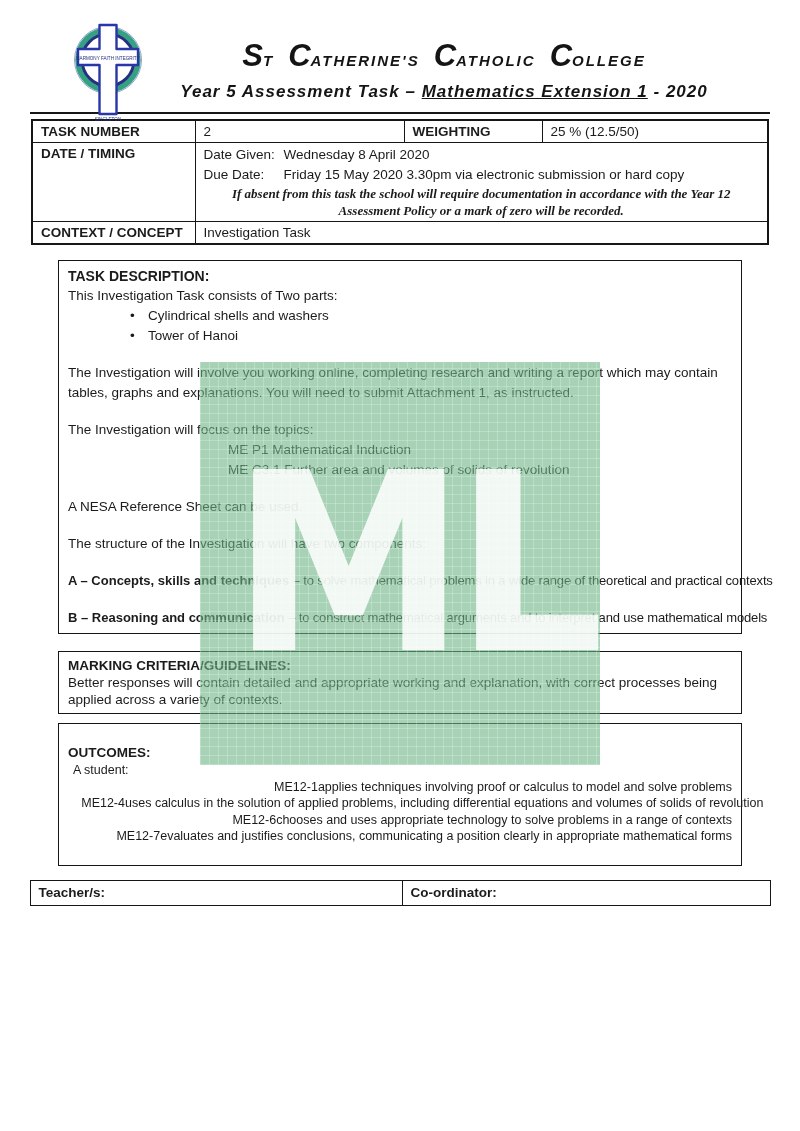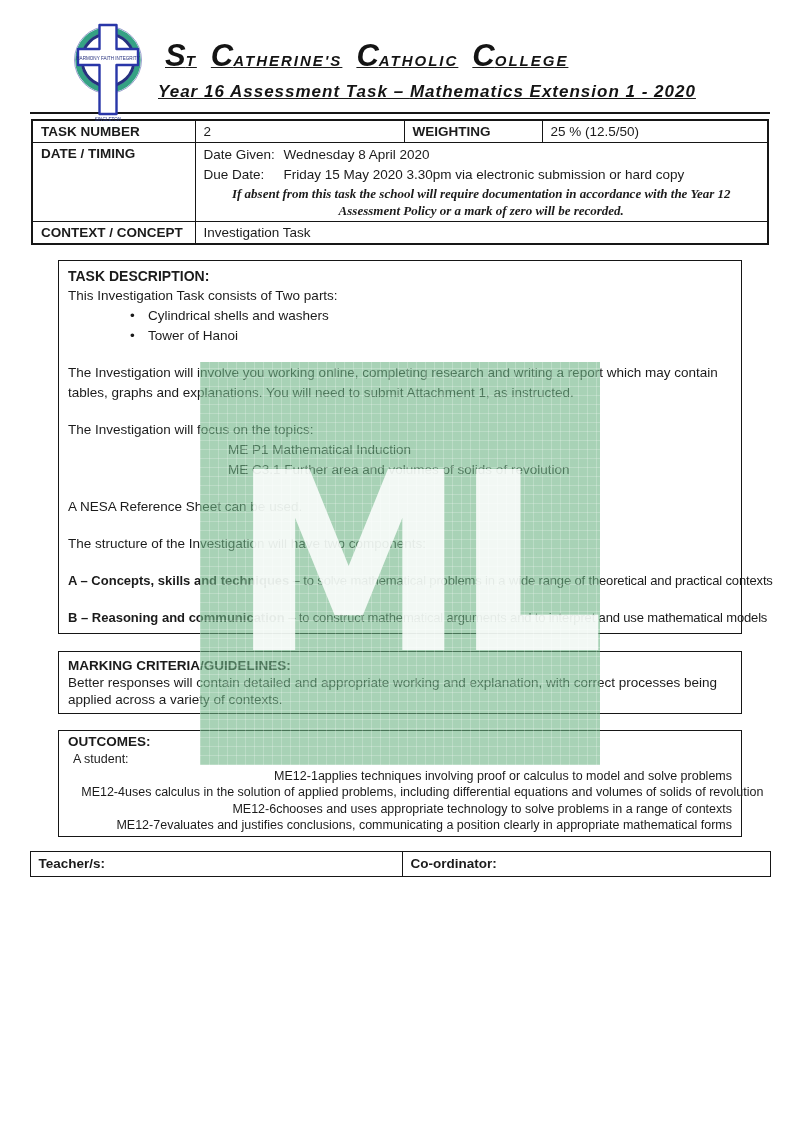--- a/index.html
+++ b/index.html
@@ -6,21 +6,21 @@
   html,body { margin:0; padding:0; background:#e8e8e8; }
   .page {
     position:relative; width:800px; height:1131px; margin:0 auto;
     background:#ffffff; overflow:hidden;
     font-family:"Liberation Sans", sans-serif; color:#1b1b1b;
   }
 
   
   .header { display:flex; align-items:flex-start; padding:22px 30px 0 30px; height:106px; }
   .logo-wrap { flex:0 0 auto; width:100px; height:100px; margin-left:28px; }
-  .titles { flex:1 1 auto; text-align:left; padding-top:16px; padding-right:40px;text-decoration:underline; }
+  .titles { flex:1 1 auto; text-align:center; padding-top:16px; padding-right:40px; }
   .college { font-weight:bold; font-style:italic; font-size:15px; letter-spacing:2px; white-space:nowrap; color:#141414; }
   .college .word { margin:0 7px; }
   .college .big { font-size:31px; letter-spacing:0; }
   .subtitle { margin-top:8px; font-weight:bold; font-style:italic; font-size:17px; letter-spacing:1px; white-space:nowrap; color:#141414; }
   .subtitle .ul { text-decoration:underline; }
   .header-rule { margin:6px 30px 0 30px; border-top:2px solid #161616; }
 
   
   table.info { width:648px; margin:5px auto 0; border-collapse:collapse; table-layout:fixed; border:2px solid #161616; font-size:13.5px; }
   table.info td { border:1.5px solid #161616; padding:2px 8px; vertical-align:top; line-height:17px; }
@@ -36,21 +36,21 @@
   .bullets { margin:0; padding:0; list-style:none; }
   .bullets li { padding-left:80px; position:relative; }
   .bullets li::before { content:"•"; position:absolute; left:62px; }
   .topic { padding-left:160px; }
   .comp { font-size:13px; letter-spacing:-0.15px; white-space:nowrap; }
   .comp b { letter-spacing:0; }
 
   .box2 { margin-top:15px; }
   .box3 { margin-top:17px; line-height:17px; }
   .box3 .bh { font-size:13.5px; }
-  .box4 { margin-top:16px; font-size:12.5px; line-height:16.5px; padding:2px 9px; }
+  .box4 { margin-top:9px; font-size:12.5px; line-height:16.5px; padding:20px 9px; }
   .box4 .bh { font-size:13.5px; line-height:18px; }
   .student { padding-left:5px; }
   .oc-item { padding-left:5px; white-space:nowrap;text-align:right; }
   .oc-code { display:inline-block; min-width:52px; }
 
   
   table.footer { width:740px; margin:14px auto 0; border-collapse:collapse; table-layout:fixed; border:1.5px solid #161616; font-size:13.5px; }
   table.footer td { border:1.5px solid #161616; padding:3px 8px; font-weight:bold; height:25px; }
 
   
@@ -85,21 +85,21 @@
         <circle cx="50" cy="38" r="26" fill="#ffffff" stroke="#26317e" stroke-width="3"></circle>
         <path d="M41.5 3 L58.5 3 L58.5 27 L80 27 L80 43 L58.5 43 L58.5 92 L41.5 92 L41.5 43 L20 43 L20 27 L41.5 27 Z" fill="#ffffff" stroke="#2936a8" stroke-width="2.4" stroke-linejoin="round"></path>
         <text x="50" y="37.5" text-anchor="middle" font-size="4.6" font-family="Liberation Sans, sans-serif" fill="#26317e">HARMONY  FAITH  INTEGRITY</text>
         <text x="50" y="98.5" text-anchor="middle" font-size="4.6" font-family="Liberation Sans, sans-serif" fill="#26317e">SINGLETON</text>
       </svg>
     </div>
     <div class="titles">
       <div class="college">
         <span class="word"><span class="big">S</span><span>T</span></span><span class="word"><span class="big">C</span><span>ATHERINE'S</span></span><span class="word"><span class="big">C</span><span>ATHOLIC</span></span><span class="word"><span class="big">C</span><span>OLLEGE</span></span>
       </div>
-      <div class="subtitle"><span>Year 16 Assessment Task – </span><span class="ul">Mathematics Extension 1</span><span> - 2020</span></div>
+      <div class="subtitle"><span>Year 5 Assessment Task – </span><span class="ul">Mathematics Extension 1</span><span> - 2020</span></div>
     </div>
   </div>
   <div class="header-rule"></div>
 
   <table class="info">
     <colgroup>
         <col style="width:163px">
         <col style="width:209px">
         <col style="width:138px">
         <col style="width:226px">

